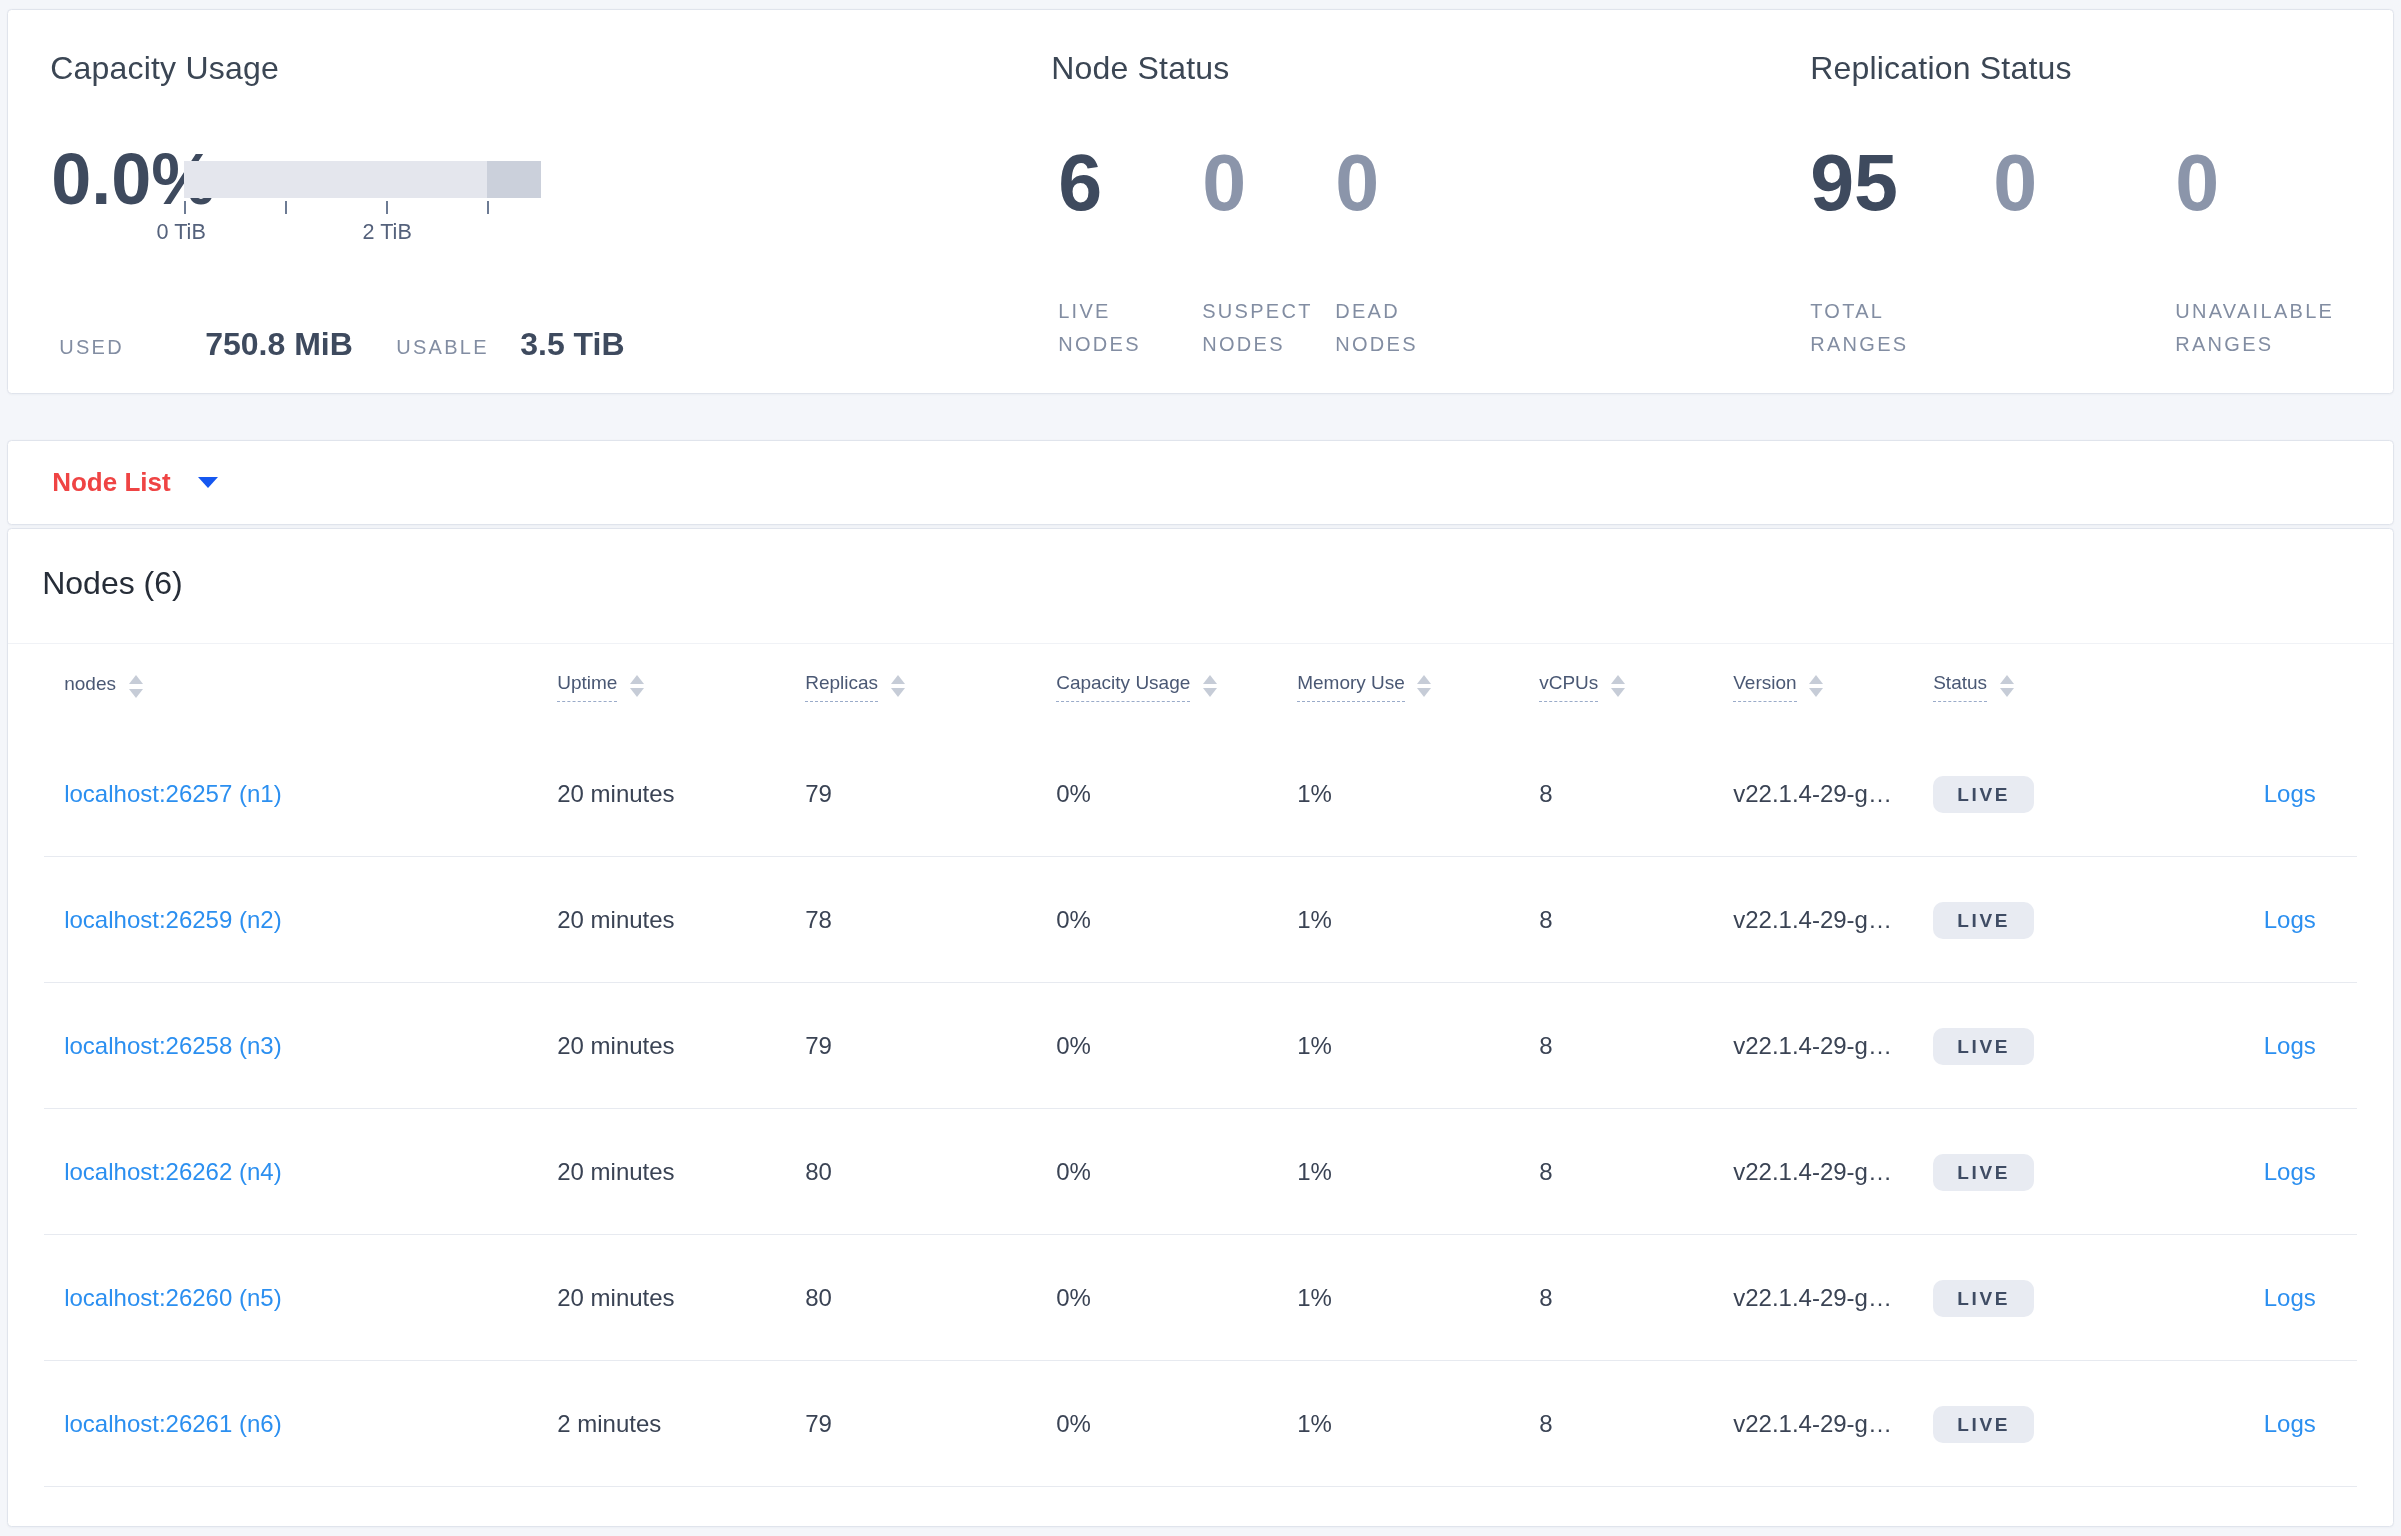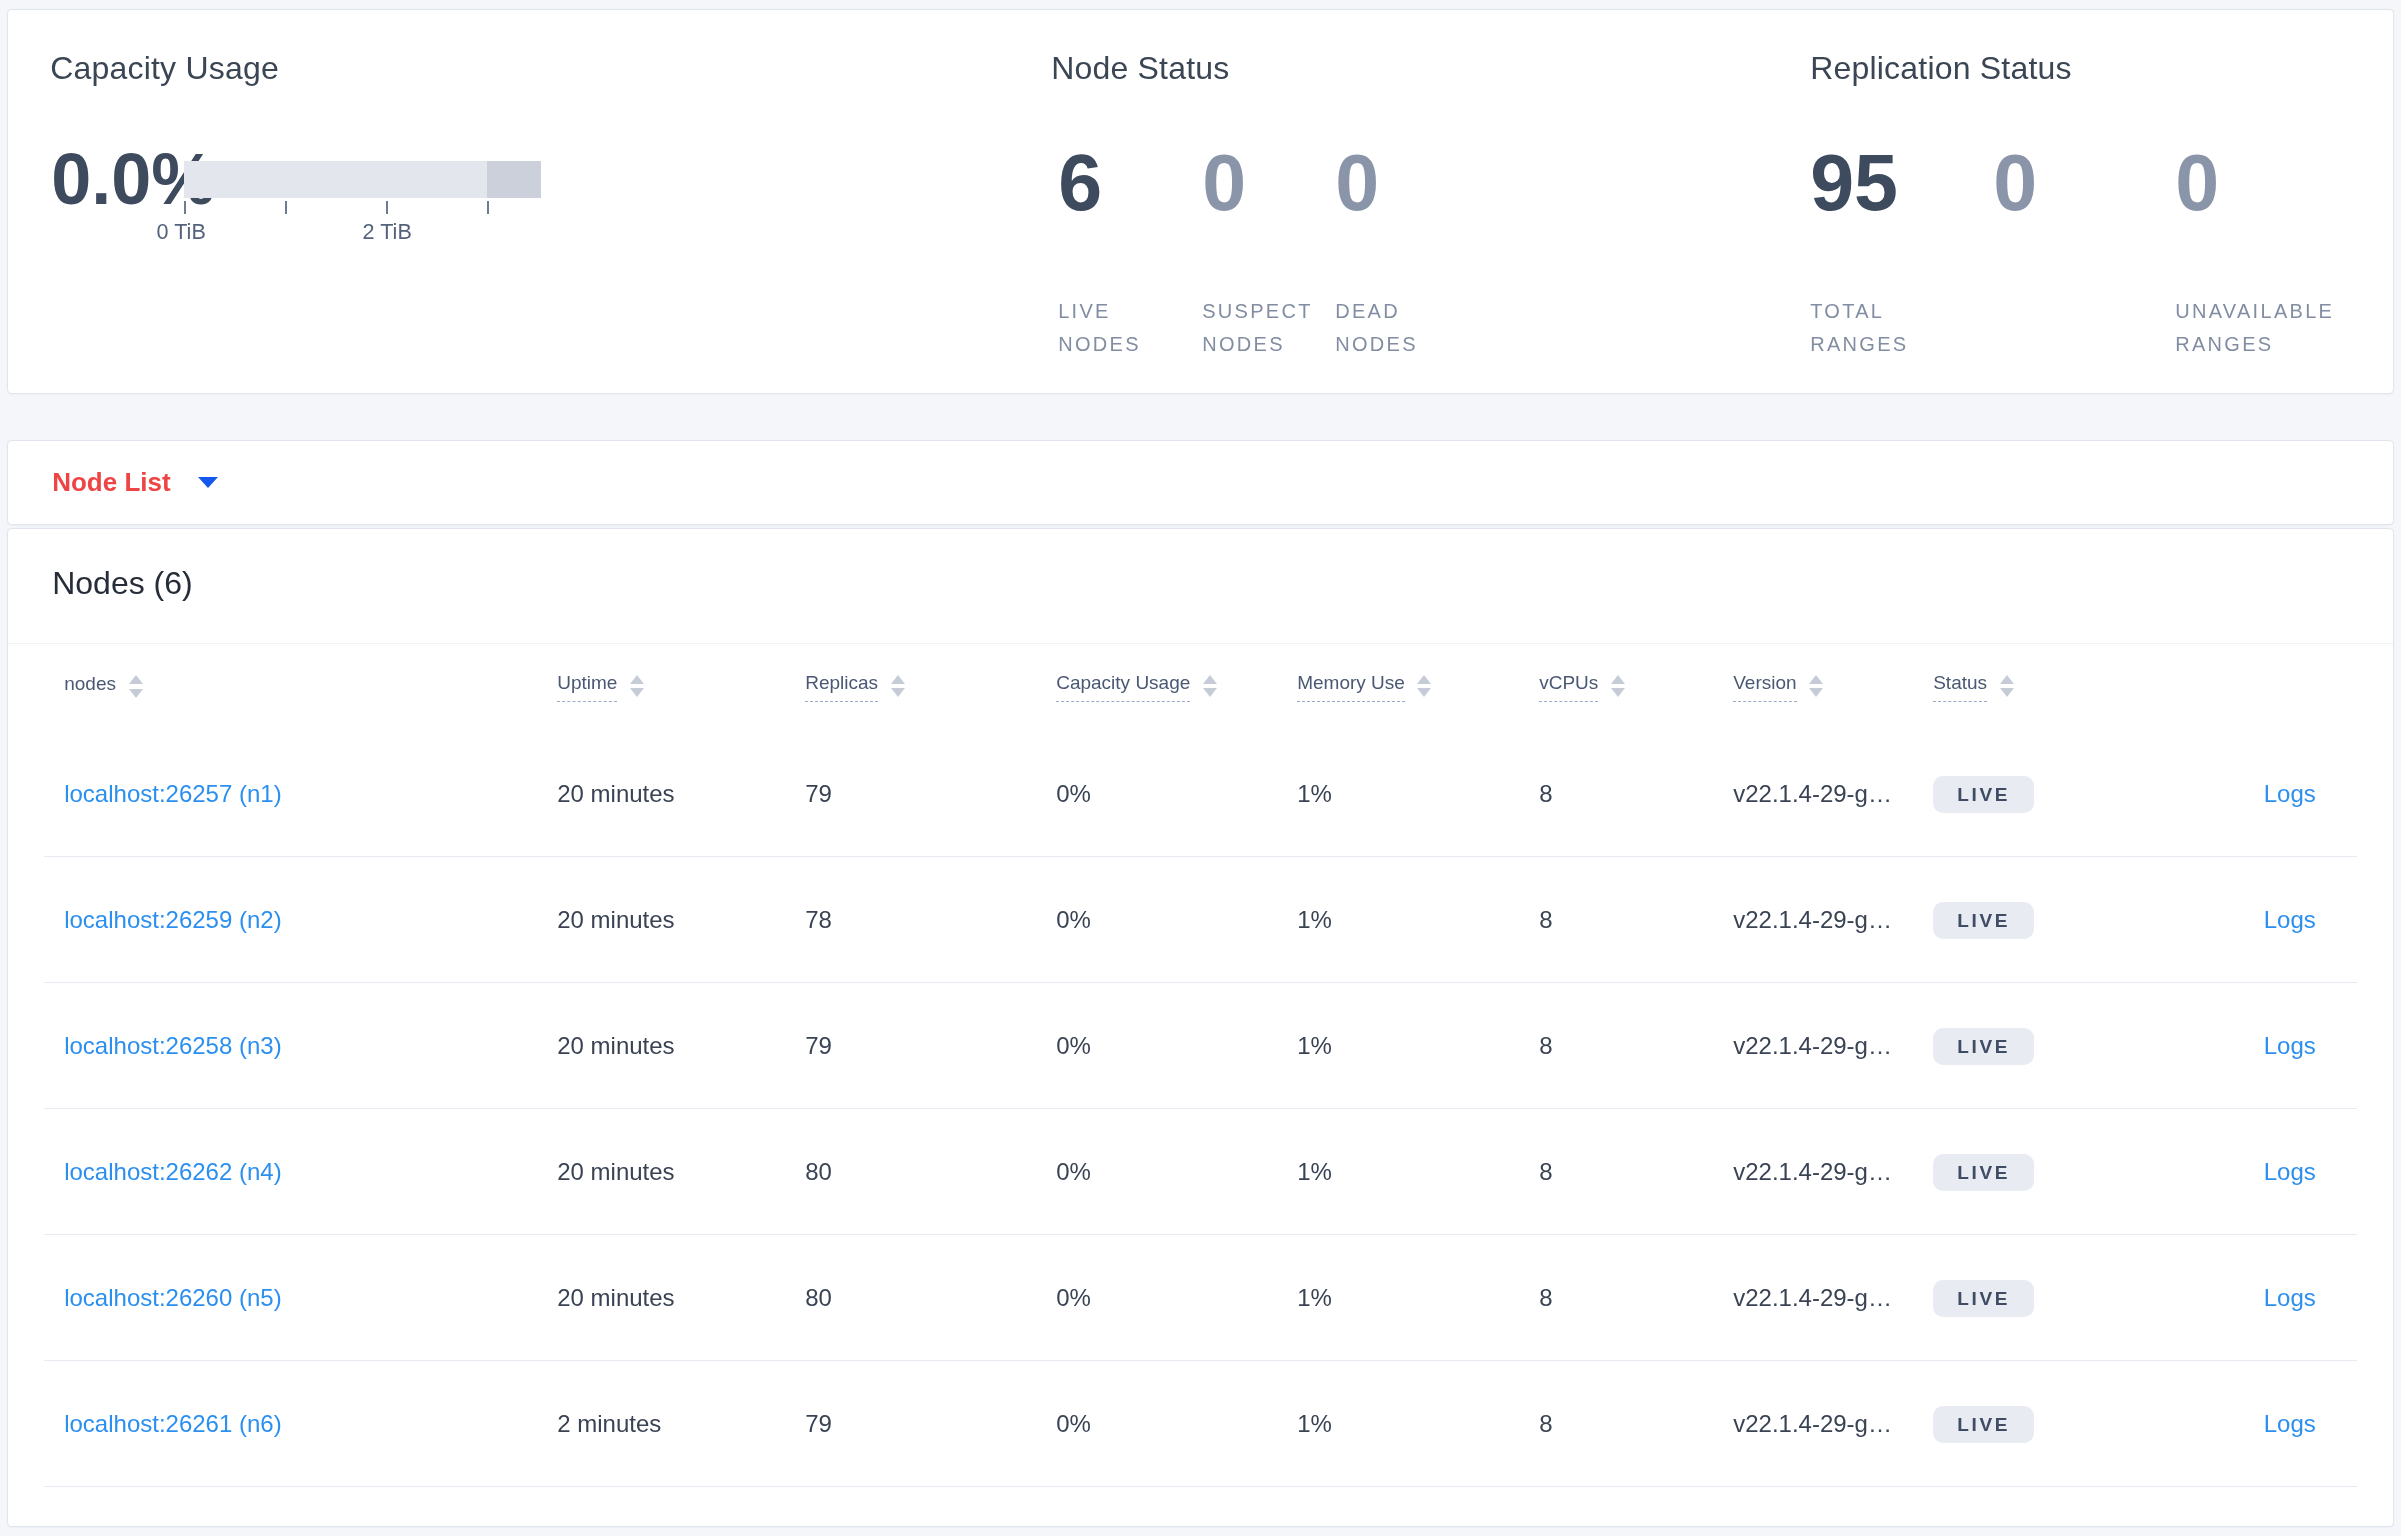--- a/index.html
+++ b/index.html
@@ -72,21 +72,21 @@
   #nodelist-label{font-size:26px;font-weight:600;color:#ef4444;}
   .caret-down{
     width:0;height:0;
     border-left:10px solid transparent;
     border-right:10px solid transparent;
     border-top:11.7px solid #1557f0;
   }
   
   #nodes-card{top:528px;height:999px;}
   #nodes-title{
-    position:absolute;left:44px;top:36px;
+    position:absolute;left:34px;top:36px;
     font-size:32px;font-weight:500;color:#262d38;
   }
   .tbl-grid{
     display:grid;
     grid-template-columns:549px 248px 251px 241px 242px 194px 200px 207px 1fr;
     align-items:center;
     box-sizing:border-box;
   }
   #table-header{
     position:absolute;left:0;right:0;top:114px;height:87px;
@@ -138,20 +138,26 @@
   <div id="capacity-percent">0.0%</div>
   <div id="capacity-bar">
     <div class="dark-seg"></div>
   </div>
   <div class="tick" style="left:176px;"></div>
   <div class="tick" style="left:277px;"></div>
   <div class="tick" style="left:378px;"></div>
   <div class="tick" style="left:479px;"></div>
   <div class="tick-label" style="left:173px;">0 TiB</div>
   <div class="tick-label" style="left:379px;">2 TiB</div>
+  <div id="capacity-used-row">
+    <span class="cap-label" style="left:51px;">USED</span>
+    <span class="cap-value" style="left:197px;">750.8 MiB</span>
+    <span class="cap-label" style="left:388px;">USABLE</span>
+    <span class="cap-value" style="left:512px;">3.5 TiB</span>
+  </div>
 
   <div class="section-title" style="left:1043px;">Node Status</div>
   <div class="stat-row" style="left:1050px;">
     <div class="stat emph" style="width:144px;">
       <div class="stat-number">6</div>
       <div class="stat-label" style="width:117px;">LIVE NODES</div>
     </div>
     <div class="stat" style="width:133px;">
       <div class="stat-number">0</div>
       <div class="stat-label" style="width:126px;">SUSPECT NODES</div>

